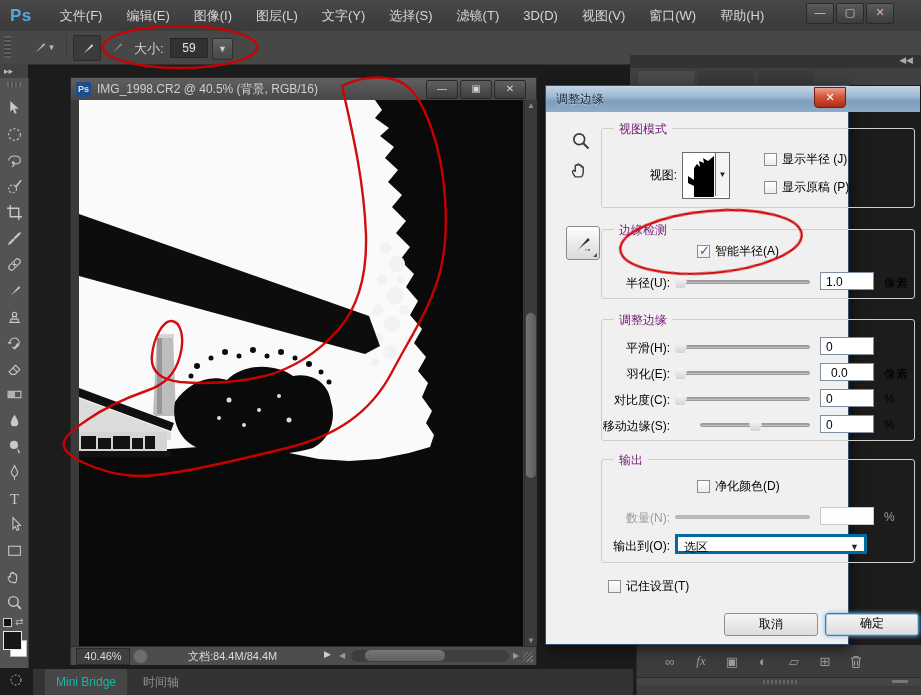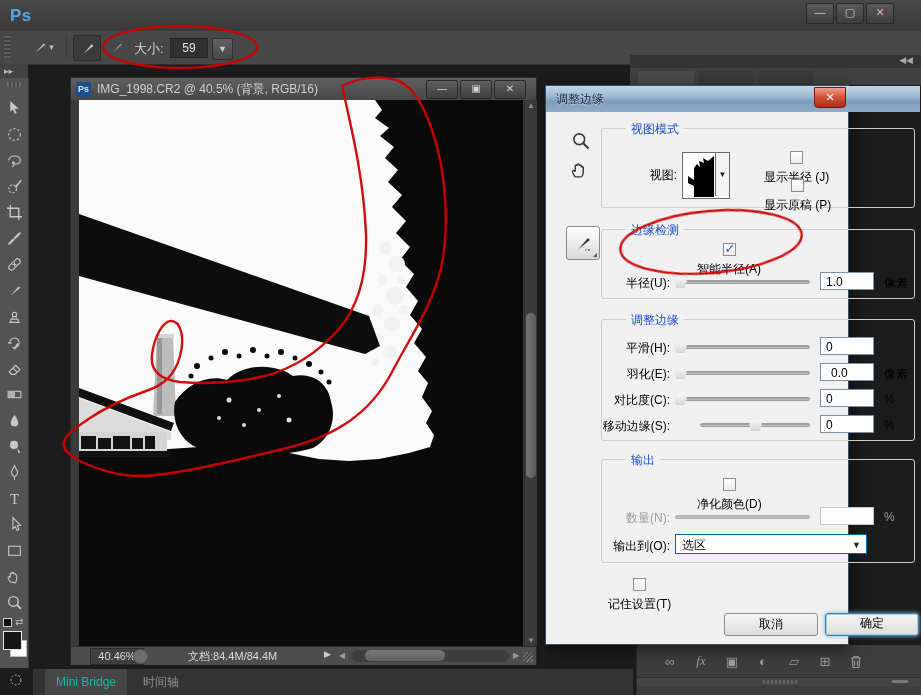--- a/index.html
+++ b/index.html
@@ -34,51 +34,51 @@
   .doc-badge{width:15px;height:15px;background:#1d4e89;color:#cfe4ff;font-size:9px;font-weight:bold;
     text-align:center;line-height:15px;border-radius:2px;margin:0 6px 0 5px;}
   .doc-btn{position:absolute;top:2px;width:30px;height:17px;background:linear-gradient(#5f5f5f,#3e3e3e);
     border:1px solid #282828;border-radius:2px;color:#d5d5d5;font-size:10px;text-align:center;line-height:16px;}
   .vscroll{left:453px;top:22px;width:12px;height:546px;background:#3c3c3c;border-left:1px solid #2e2e2e;}
   .vthumb{left:1px;top:213px;width:10px;height:165px;background:linear-gradient(90deg,#757575,#5e5e5e);border-radius:5px;}
   .scroll-arrow{color:#8f8f8f;font-size:8px;width:12px;text-align:center;position:absolute;}
   .doc-status{left:0;top:568px;width:465px;height:18px;background:#4d4d4d;border-top:1px solid #2e2e2e;
     color:#dcdcdc;font-size:11px;}
   .zoom-box{left:5px;top:1px;width:52px;height:15px;background:#3f3f3f;border:1px solid #2c2c2c;
-    text-align:center;line-height:15px;position:absolute;margin-left:14px;}
+    text-align:center;line-height:15px;position:absolute;}
   .hthumb{position:absolute;background:linear-gradient(#777,#5f5f5f);border-radius:6px;height:11px;}
   
   .dialog{left:545px;top:85px;width:304px;height:560px;z-index:10;background:#f0f0f0;
     border:1px solid #30506e;box-shadow:2px 4px 14px rgba(0,0,0,.6);box-sizing:border-box;}
   .dlg-title{left:0;top:0;width:374px;height:26px;
     background:linear-gradient(#c3d5e6 0%,#9db8d2 40%,#7d9dbd 60%,#8fadc9 100%);
     color:#15263a;font-size:12px;line-height:26px;padding-left:10px;box-sizing:border-box;
     text-shadow:0 1px 1px rgba(255,255,255,.6);}
   .dlg-close{position:absolute;top:1px;right:2px;width:30px;height:19px;
     background:linear-gradient(#f1a08c,#d3573d 45%,#b02b16);border:1px solid #7c180b;
     border-radius:0 0 4px 4px;color:#fff;font-size:11px;font-weight:bold;text-align:center;line-height:18px;}
   .group{position:absolute;border:1px solid #cdcdcd;border-radius:3px;}
-  .legend{position:absolute;top:-8px;left:24px;background:#f0f0f0;padding:0 5px;font-size:12px;color:#1d4ed8;}
+  .legend{position:absolute;top:-8px;left:12px;background:#f0f0f0;padding:0 5px;font-size:12px;color:#701a75;}
   .dlabel{position:absolute;font-size:12px;color:#000;white-space:nowrap;text-align:center;}
   .track{position:absolute;height:4px;border-radius:2px;background:linear-gradient(#909090,#cfcfcf);
     border:1px solid #9c9c9c;box-sizing:border-box;}
   .track.disabled{background:#bdbdbd;border-color:#b3b3b3;}
   .sthumb{position:absolute;width:13px;height:12px;top:-5px;
     clip-path:polygon(50% 0,100% 40%,82% 100%,18% 100%,0 40%);
     background:linear-gradient(#fbfbfb,#d4d4d4);filter:drop-shadow(0 0 1px #6f6f6f);}
   .field{position:absolute;width:54px;height:18px;background:#fff;border:1px solid #808fa0;
     font-size:12px;color:#000;line-height:18px;padding-left:5px;box-sizing:border-box;}
   .field.disabled{border-color:#c8c8c8;background:#fdfdfd;}
   .unit{position:absolute;font-size:12px;color:#000;}
   .unit.disabled,.dlabel.disabled{color:#9d9d9d;}
-  .cb{position:absolute;display:flex;align-items:center;font-size:12px;color:#000;gap:5px;flex-direction:column;}
+  .cb{position:absolute;display:flex;align-items:center;font-size:12px;color:#000;gap:5px;}
   .cb .box{width:13px;height:13px;background:linear-gradient(#fff,#ececec);border:1px solid #8d8d8d;
     box-sizing:border-box;position:relative;}
   .cb .box.checked::after{content:"✓";position:absolute;left:1px;top:-3px;color:#2a62a8;font-size:13px;font-weight:bold;}
-  .combo{position:absolute;height:20px;background:#fff;border:1px solid #0369a1;font-size:12px;color:#000;
+  .combo{position:absolute;height:20px;background:#fff;border:3px solid #0369a1;font-size:12px;color:#000;
     line-height:20px;padding-left:6px;box-sizing:border-box;}
   .combo .arrow{position:absolute;right:5px;top:0;font-size:9px;color:#222;line-height:20px;}
   .dbtn{position:absolute;width:92px;height:21px;background:linear-gradient(#f6f6f6,#dcdcdc);
     border:1px solid #8e8e8e;border-radius:3px;font-size:12px;color:#000;text-align:center;line-height:20px;}
   .dbtn.default{border:1px solid #3c7fb1;box-shadow:0 0 0 1px #a8cbe4 inset,0 0 4px #7ab2d8;}
   .dlg-toolbtn{position:absolute;width:32px;height:32px;border:1px solid #8a8a8a;border-radius:3px;
     background:linear-gradient(#fefefe,#d9d9d9);display:flex;align-items:center;justify-content:center;}
   
   .backpanel-top{left:630px;top:55px;width:291px;height:30px;background:#404040;z-index:1;}
   .backpanel-bottom{left:636px;top:645px;width:285px;height:50px;background:#3d3d3d;border-left:1px solid #2b2b2b;z-index:2;}
@@ -87,20 +87,33 @@
   .tab{position:absolute;top:0;height:26px;font-size:12px;line-height:26px;text-align:center;}
   .annot{left:0;top:0;width:921px;height:695px;z-index:50;pointer-events:none;}
 </style>
 </head>
 <body>
 
 <div class="screen">
 
   <div class="abs menubar">
     <span class="ps-logo">Ps</span>
+    <span id="menu-items" style="display: flex;">
+        <span class="menu-item">文件(F)</span>
+        <span class="menu-item">编辑(E)</span>
+        <span class="menu-item">图像(I)</span>
+        <span class="menu-item">图层(L)</span>
+        <span class="menu-item">文字(Y)</span>
+        <span class="menu-item">选择(S)</span>
+        <span class="menu-item">滤镜(T)</span>
+        <span class="menu-item">3D(D)</span>
+        <span class="menu-item">视图(V)</span>
+        <span class="menu-item">窗口(W)</span>
+        <span class="menu-item">帮助(H)</span>
+      </span>
   </div>
   <div class="win-btn" style="left:806px;">—</div>
   <div class="win-btn" style="left:836px;">▢</div>
   <div class="win-btn" style="left:866px;color:#e0b2a8;">✕</div>
 
   <div class="abs optionsbar">
     <div class="abs grip-v" style="left:4px;top:5px;"></div>
     <div class="abs opt-btn" style="left:26px;top:4px;width:34px;">
       <svg width="17" height="17" viewBox="0 0 16 16">
           <path d="M2 14c2-.5 3-1 3.5-2.5L12 4l1.5 1.5-7.5 6C5 13 3.5 13.8 2 14z" fill="#b5b5b5"></path>

